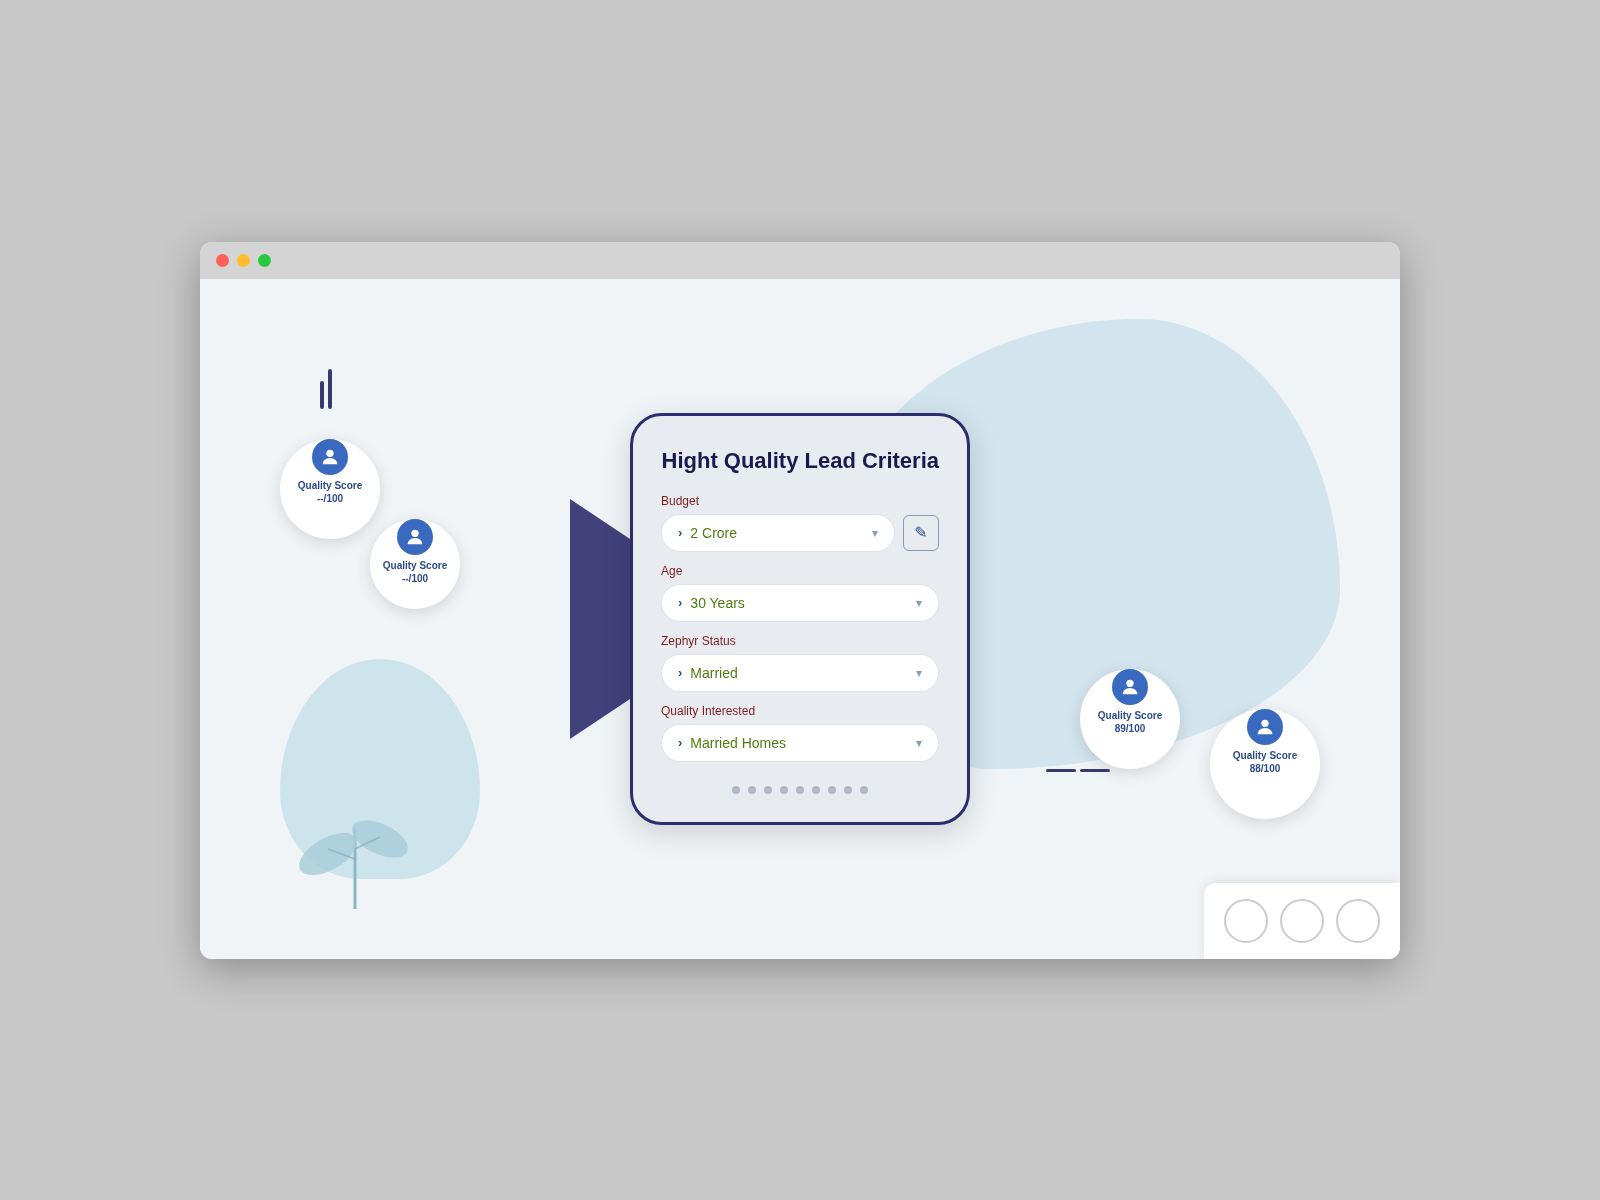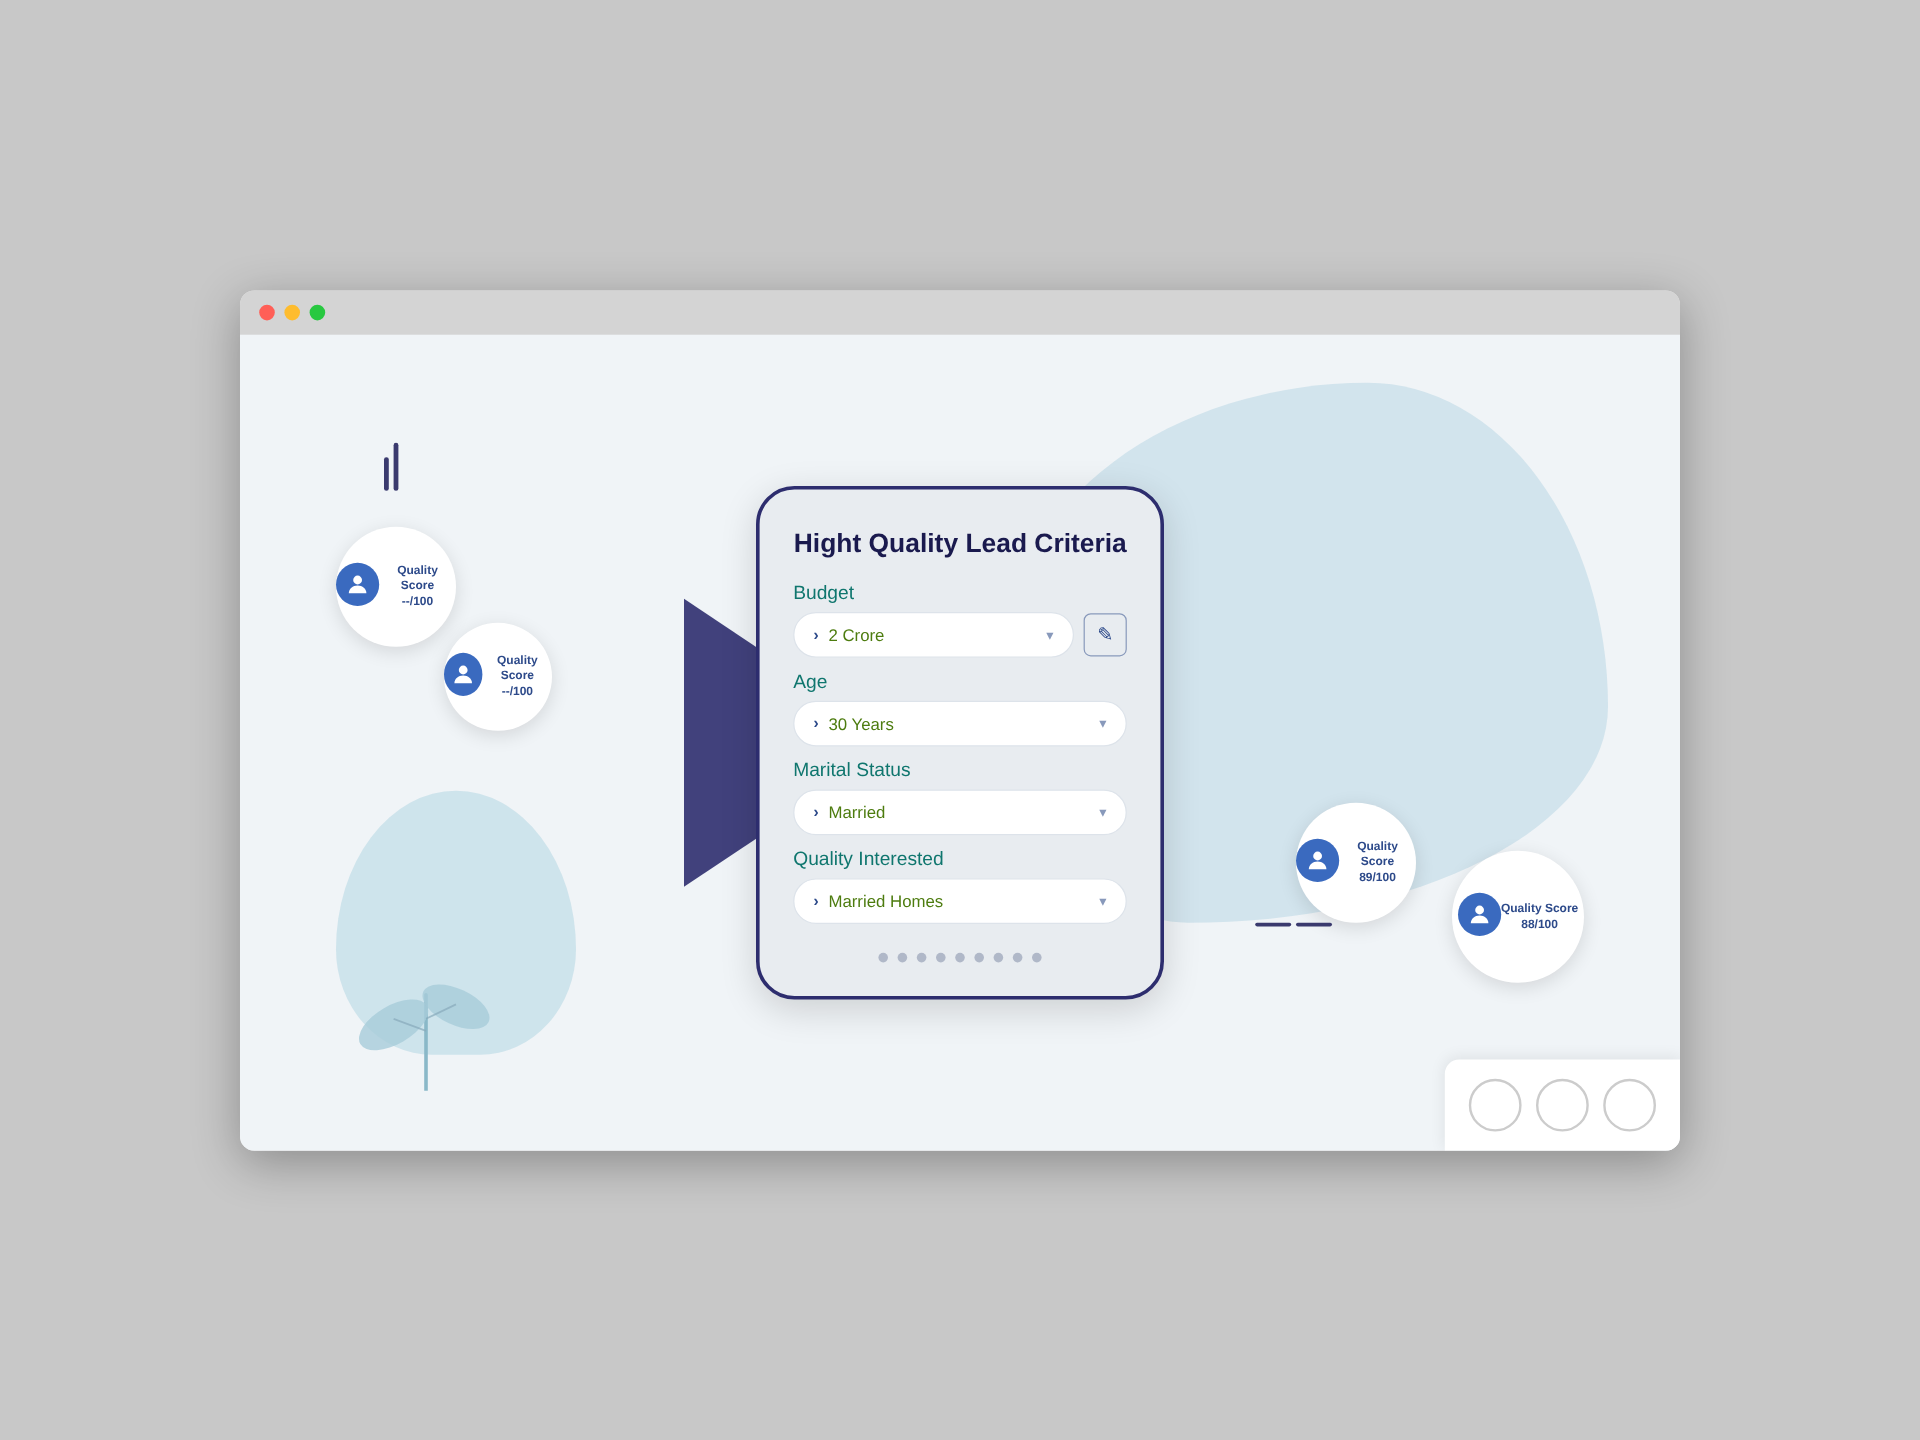--- a/index.html
+++ b/index.html
@@ -115,22 +115,22 @@
 
     .card-title {
       font-size: 22px;
       font-weight: 700;
       color: #1a1a4e;
       margin-bottom: 20px;
       text-align: right;
     }
 
     .field-label {
-      font-size: 16px;
-      color: #0f766e;
+      font-size: 12px;
+      color: #7f1d1d;
       margin-bottom: 6px;
       margin-top: 12px;
     }
 
     .dropdown-row {
       display: flex;
       align-items: center;
       gap: 8px;
     }
 
@@ -196,23 +196,22 @@
       border-radius: 50%;
       background: #b0b8c8;
     }
 
     
     .quality-bubble {
       position: absolute;
       background: #fff;
       border-radius: 50%;
       display: flex;
-      flex-direction: row;
-      align-items: center;
-      justify-content: center;
+      flex-direction: column;
+      align-items: center;
       box-shadow: 0 4px 16px rgba(0,0,0,0.12);
     }
 
     .qb-1 {
       width: 100px;
       height: 100px;
       top: 160px;
       left: 80px;
     }
 
@@ -385,21 +384,21 @@
       <div class="dropdown-row">
         <div class="dropdown">
           <div class="dropdown-inner">
             <span class="dropdown-chevron-right">›</span>
             <span class="dropdown-text">30 Years</span>
           </div>
           <span class="dropdown-arrow">▾</span>
         </div>
       </div>
 
-      <div class="field-label">Marital Status</div>
+      <div class="field-label">Zephyr Status</div>
       <div class="dropdown-row">
         <div class="dropdown">
           <div class="dropdown-inner">
             <span class="dropdown-chevron-right">›</span>
             <span class="dropdown-text">Married</span>
           </div>
           <span class="dropdown-arrow">▾</span>
         </div>
       </div>
 

